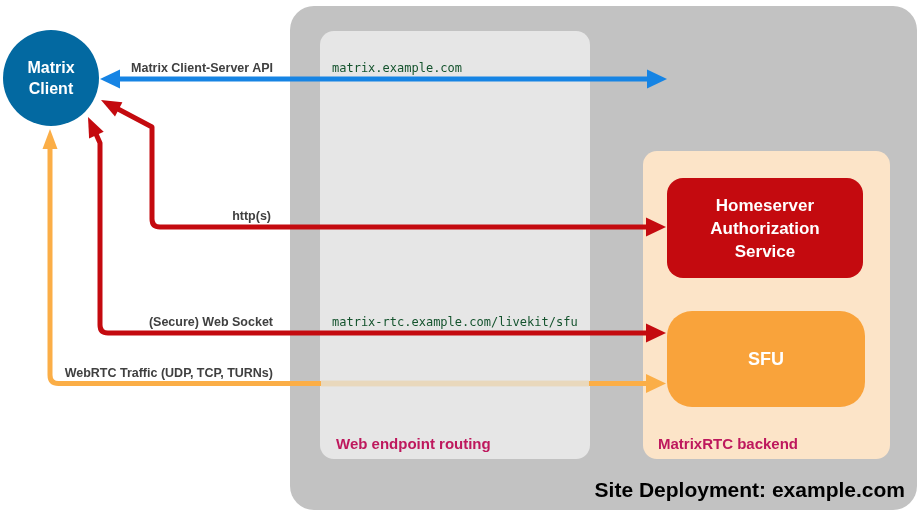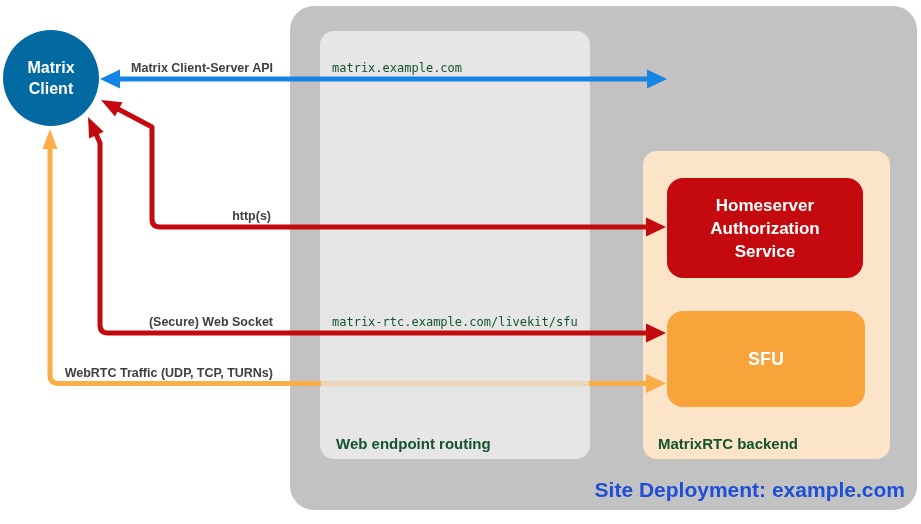--- a/index.html
+++ b/index.html
@@ -21,46 +21,46 @@
   .routing-box{
     left:320px;top:31px;width:270px;height:428px;
     background:#e6e6e6;border-radius:14px;
   }
   .backend-box{
     left:643px;top:151px;width:247px;height:308px;
     background:#fce4c8;border-radius:14px;
   }
   .container-label{
     position:absolute;left:16px;bottom:7px;
-    font-size:15px;font-weight:bold;color:#14532d;
+    font-size:15px;font-weight:bold;color:#be185d;
     white-space:nowrap;
   }
   .site-label{
     position:absolute;right:12px;bottom:8px;
-    font-size:21px;font-weight:bold;color:#1d4ed8;
+    font-size:21px;font-weight:bold;color:#000000;
     white-space:nowrap;
   }
 
   
   .node{
     display:flex;align-items:center;justify-content:center;
     text-align:center;color:#ffffff;font-weight:bold;
   }
   .homeserver-box{
     left:667px;top:32px;width:205px;height:97px;
     background:#1684e4;border-radius:16px;font-size:18px;
   }
   .auth-box{
     left:667px;top:178px;width:196px;height:100px;
     background:#c40a0f;border-radius:16px;
     font-size:17px;line-height:23px;
   }
   .sfu-box{
     left:667px;top:311px;width:198px;height:96px;
-    background:#f9a33b;border-radius:16px;font-size:18px;
+    background:#f9a33b;border-radius:25px;font-size:18px;
   }
   .client-circle{
     left:3px;top:30px;width:96px;height:96px;
     background:#0369a1;border-radius:50%;
     font-size:16px;line-height:21px;
     flex-direction:column;
   }
 
   
   .line-label{

